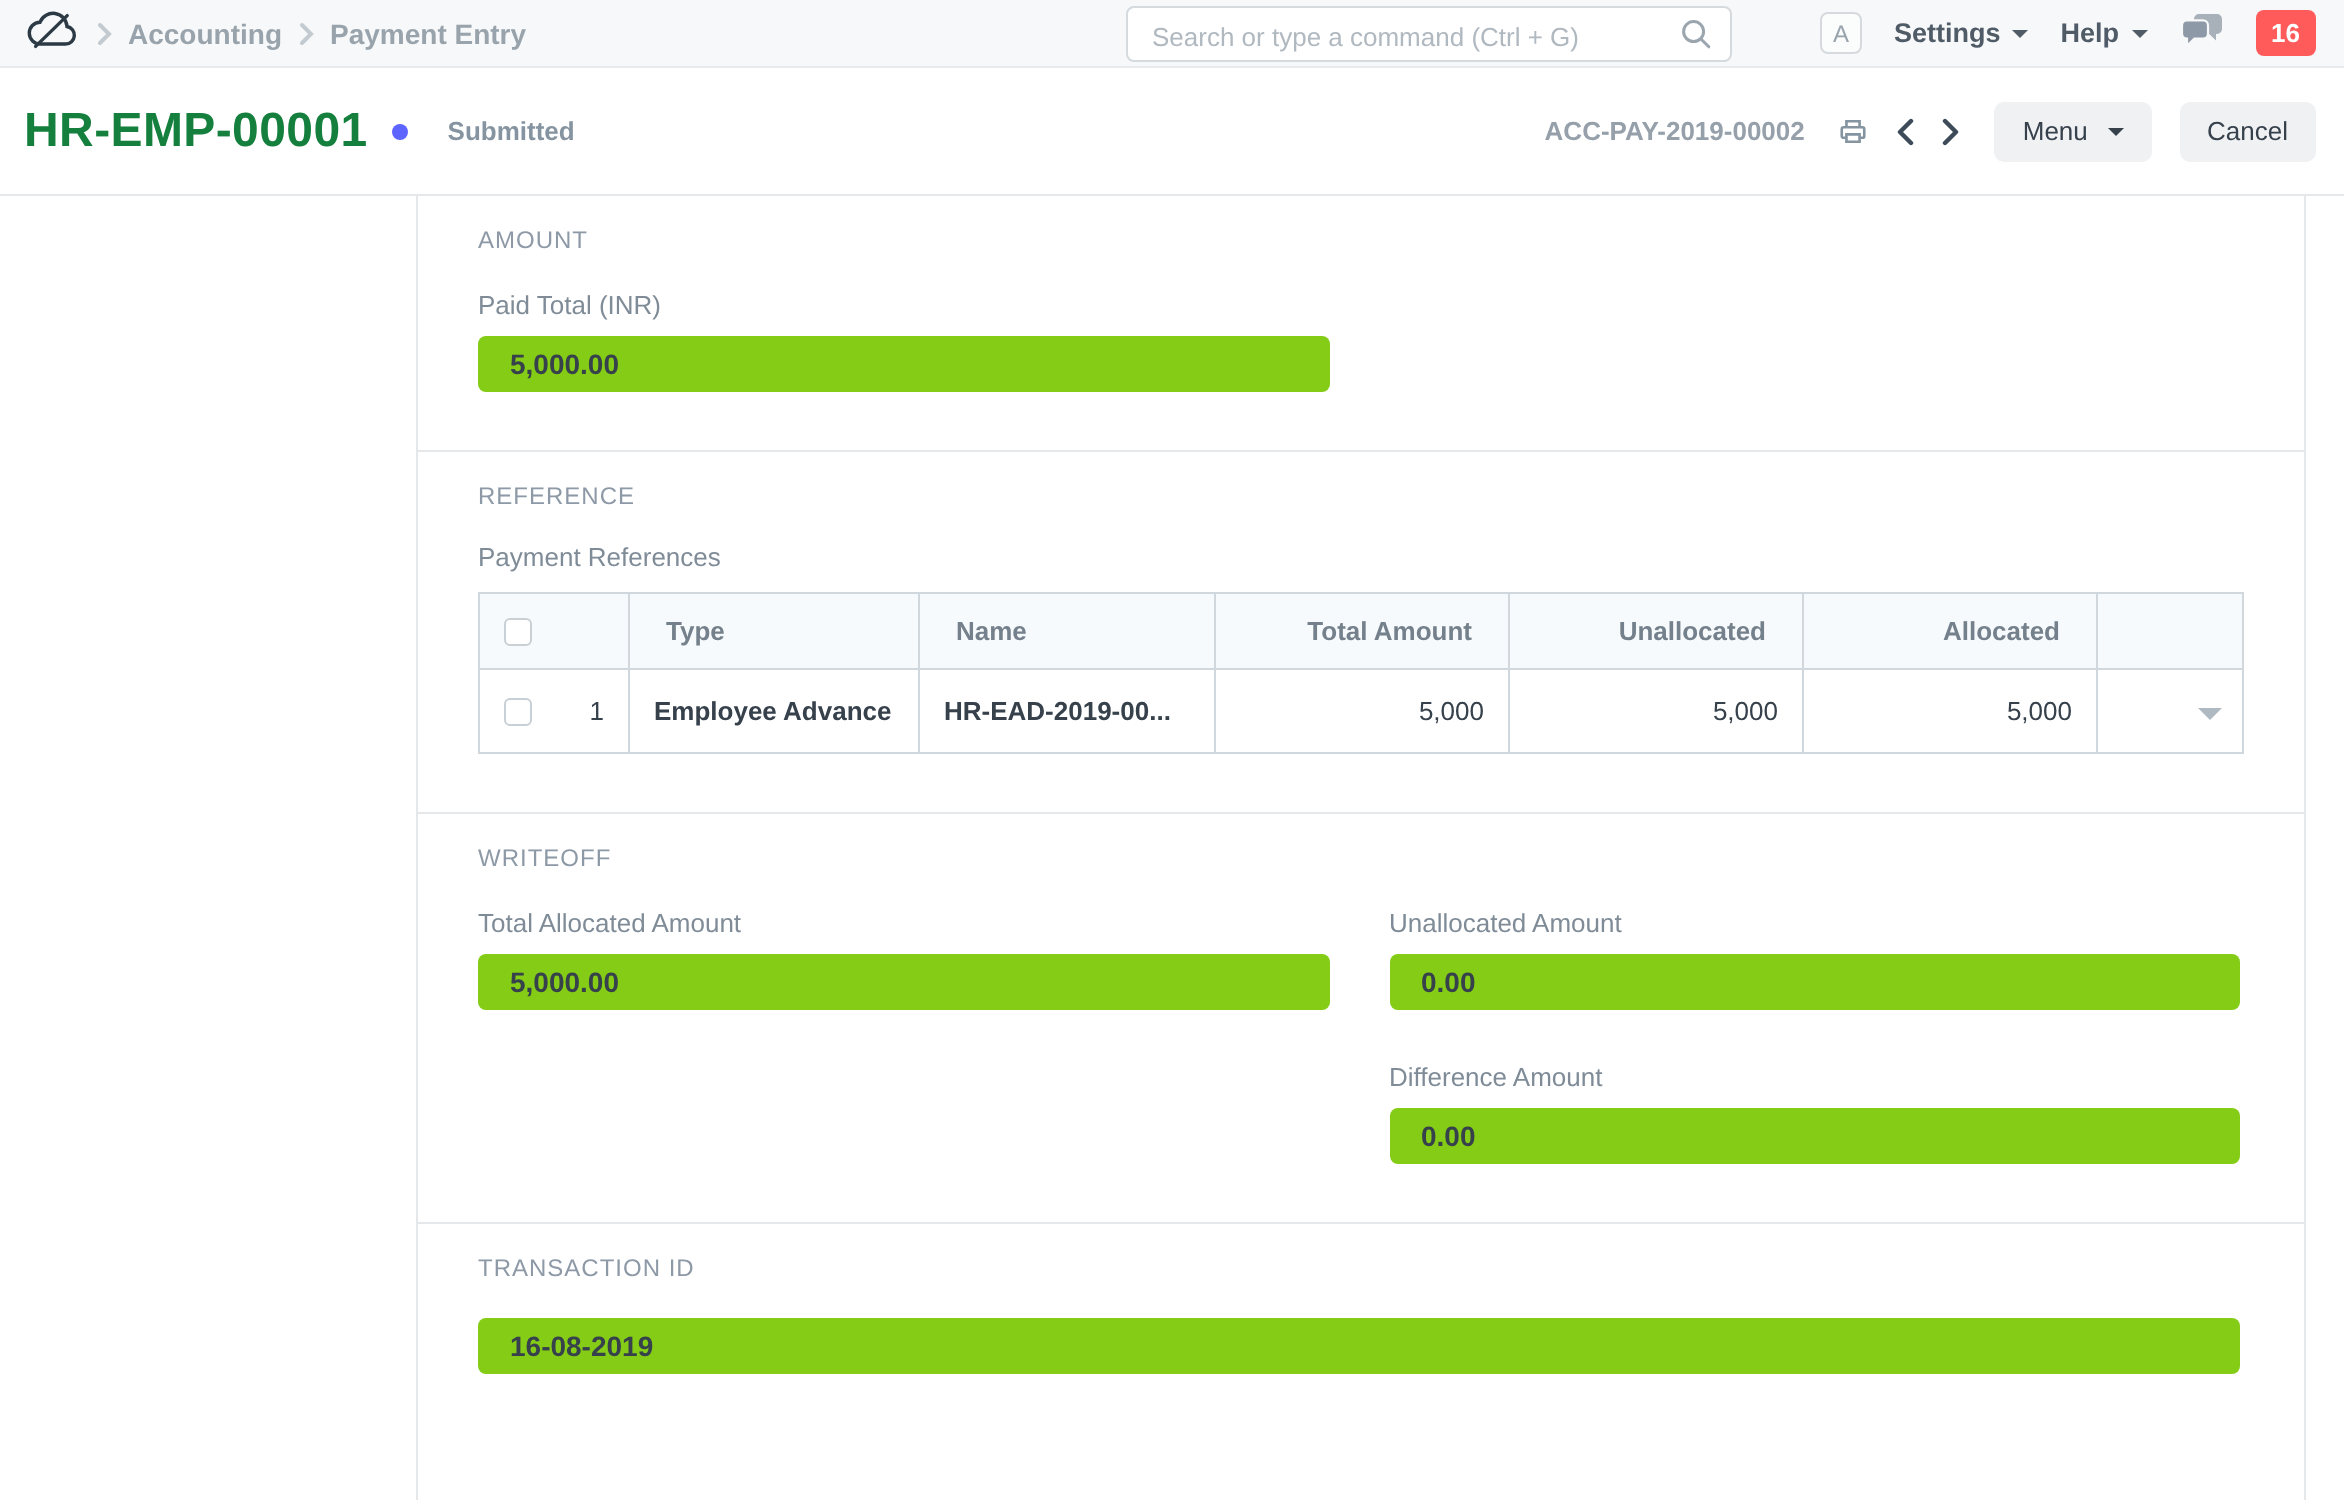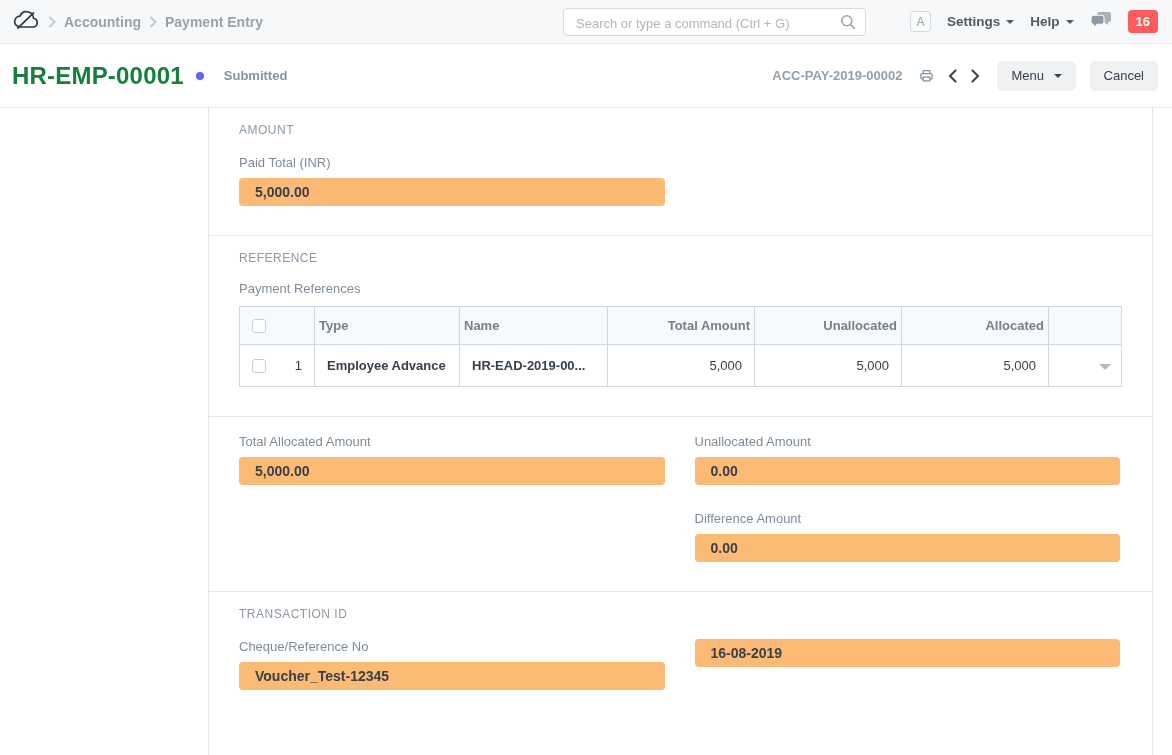--- a/index.html
+++ b/index.html
@@ -5,21 +5,21 @@
   * { box-sizing: border-box; }
   html,body { margin:0; padding:0; }
   body {
     width:1172px; height:755px; overflow:hidden;
     background:#fff; color:#36414c;
     font-family:"Liberation Sans", sans-serif;
     font-size:13px;
   }
   
   .navbar {
-    height:44px; background:#f7f8f9; border-bottom:1px solid #e8ebee;
+    height:34px; background:#f7f8f9; border-bottom:1px solid #e8ebee;
     display:flex; align-items:center; padding:0 14px 0 12px;
   }
   .nav-left { flex:1; display:flex; align-items:center; gap:8px; }
   .navbar-brand { display:flex; align-items:center; cursor:pointer; }
   .crumb { color:#98a3ac; font-weight:bold; font-size:14px; text-decoration:none; cursor:pointer; }
   .crumb-sep { display:flex; align-items:center; }
   .nav-search { position:relative; width:303px; }
   .nav-search input {
     width:100%; height:28px; border:1px solid #d4dade; border-radius:4px;
     background:#fff; padding:3px 32px 0 12px; font-size:13px; color:#36414c;
@@ -70,28 +70,28 @@
   }
   .form-section { padding:15px 32px 29px 30px; border-bottom:1px solid #e4e8eb; }
   .form-section:last-child { border-bottom:none; }
   .section-head { font-size:12px; color:#8d99a6; letter-spacing:.5px; line-height:14px; margin-bottom:16px; }
   .cols { display:flex; gap:30px; }
   .col { flex:1; min-width:0; }
   .field { margin-top:2px; }
   .field + .field { margin-top:26px; }
   .field label { display:block; font-size:13px; color:#7f8c98; margin-bottom:8px; }
   .field .value {
-    background:#fdba74; border-radius:4px; padding:7px 16px;
+    background:#84cc16; border-radius:4px; padding:7px 16px;
     font-size:14px; font-weight:bold; color:#36414c; line-height:14px; min-height:28px;
   }
   .grid-label { font-size:13px; color:#7f8c98; margin-bottom:10px; }
   
   table.grid { border-collapse:collapse; table-layout:fixed; width:882px; font-size:13px; background:#fff; }
   .grid th, .grid td { border:1px solid #d1d8dd; overflow:hidden; white-space:nowrap; }
-  .grid th { background:#f7fafc; color:#74808b; font-weight:bold; padding:10px 4px; text-align:left; height:38px; }
+  .grid th { background:#f7fafc; color:#74808b; font-weight:bold; padding:10px 18px; text-align:left; height:38px; }
   .grid td { padding:13px 12px; height:42px; color:#36414c; }
   .grid th.num, .grid td.num { text-align:right; }
   .grid td.bold { font-weight:bold; }
   .grid .sel-cell { padding:0 12px; }
   .sel-inner { display:flex; align-items:center; justify-content:space-between; }
   .checkbox {
     width:14px; height:14px; border:1px solid #c8cfd5; border-radius:3px;
     background:#fff; display:inline-block; cursor:pointer; flex:none;
   }
   .row-idx { color:#36414c; }
@@ -254,20 +254,21 @@
           <td class="num">5,000</td>
           <td class="caret-cell">
             <span class="grid-caret"></span>
           </td>
         </tr>
       </tbody>
     </table>
   </section>
 
   <section class="form-section">
+    <div class="section-head">WRITEOFF</div>
     <div class="cols">
       <div class="col">
         <div class="field">
           <label>Total Allocated Amount</label>
           <div class="value">5,000.00</div>
         </div>
       </div>
       <div class="col">
         <div class="field">
           <label>Unallocated Amount</label>
@@ -279,25 +280,19 @@
         </div>
       </div>
     </div>
   </section>
 
   <section class="form-section">
     <div class="section-head">TRANSACTION ID</div>
     <div class="cols">
       <div class="col">
         <div class="field">
-          <label>Cheque/Reference No</label>
-          <div class="value">Voucher_Test-12345</div>
-        </div>
-      </div>
-      <div class="col">
-        <div class="field">
           <div class="value">16-08-2019</div>
         </div>
       </div>
     </div>
   </section>
 
 </div>
 
 </body></html>

